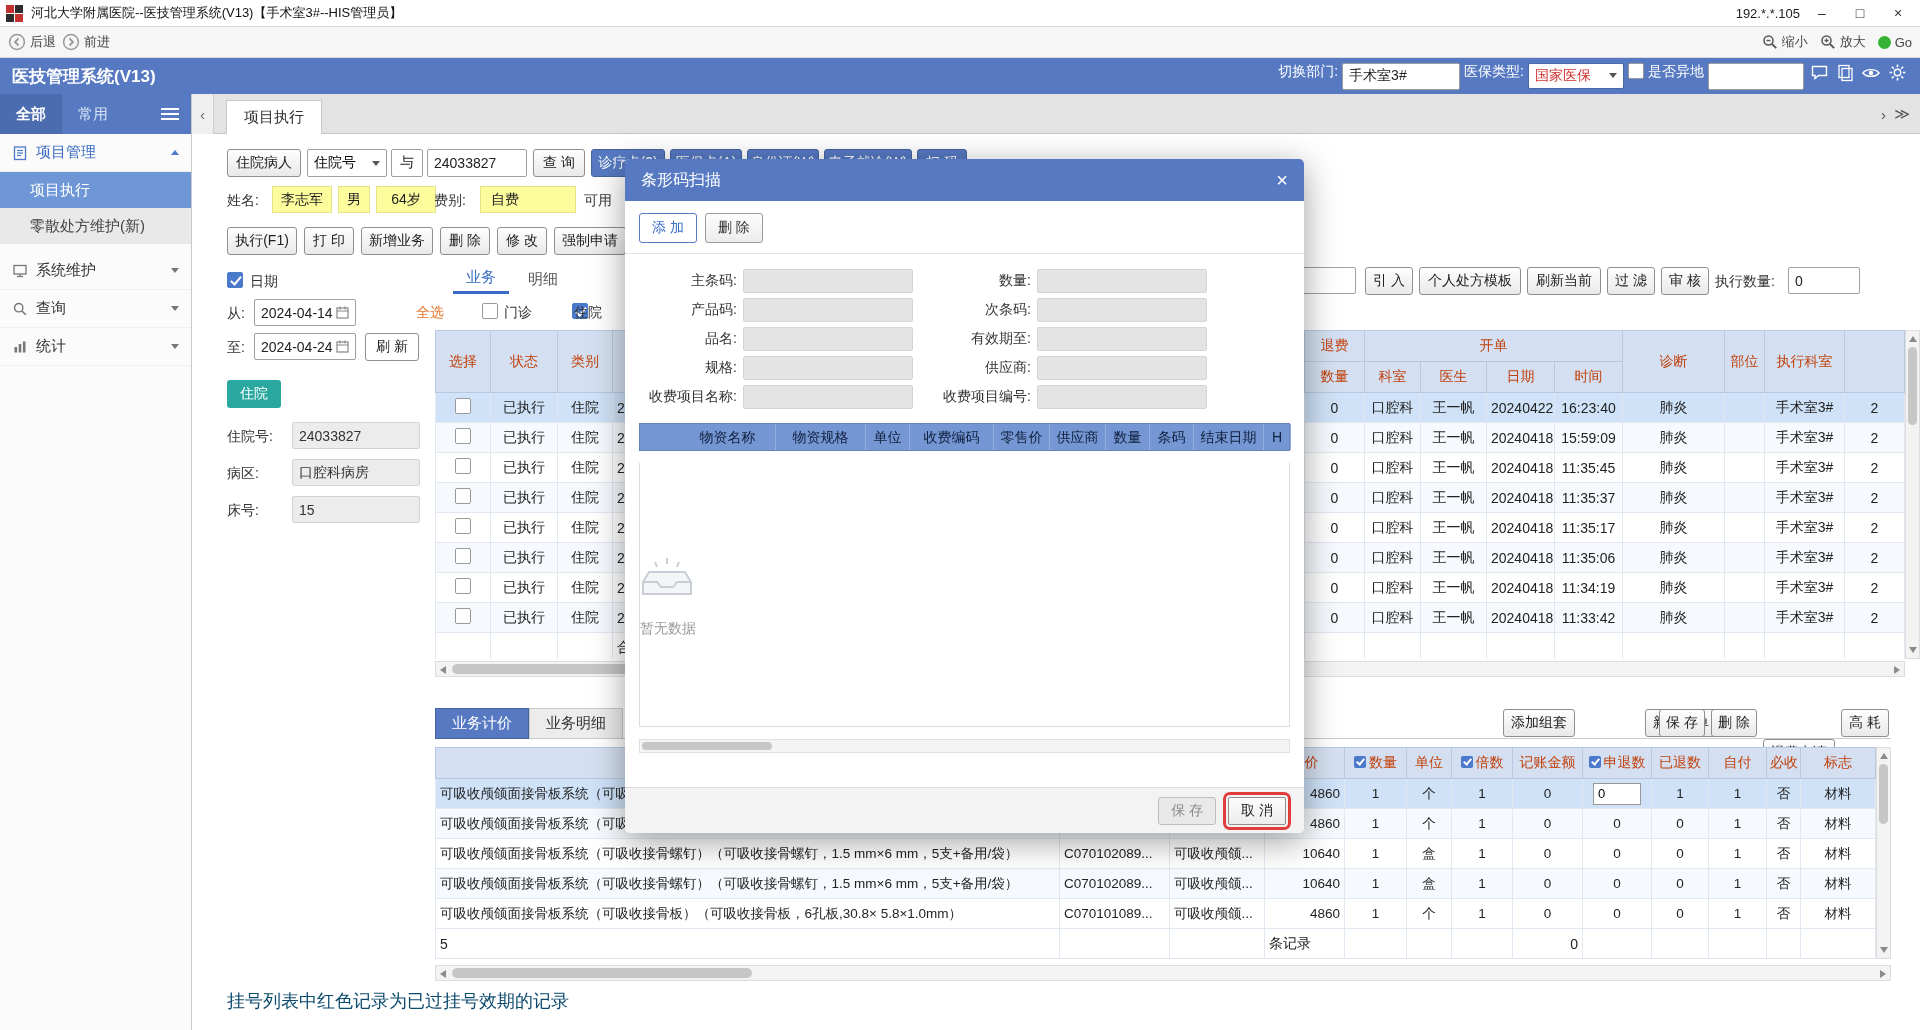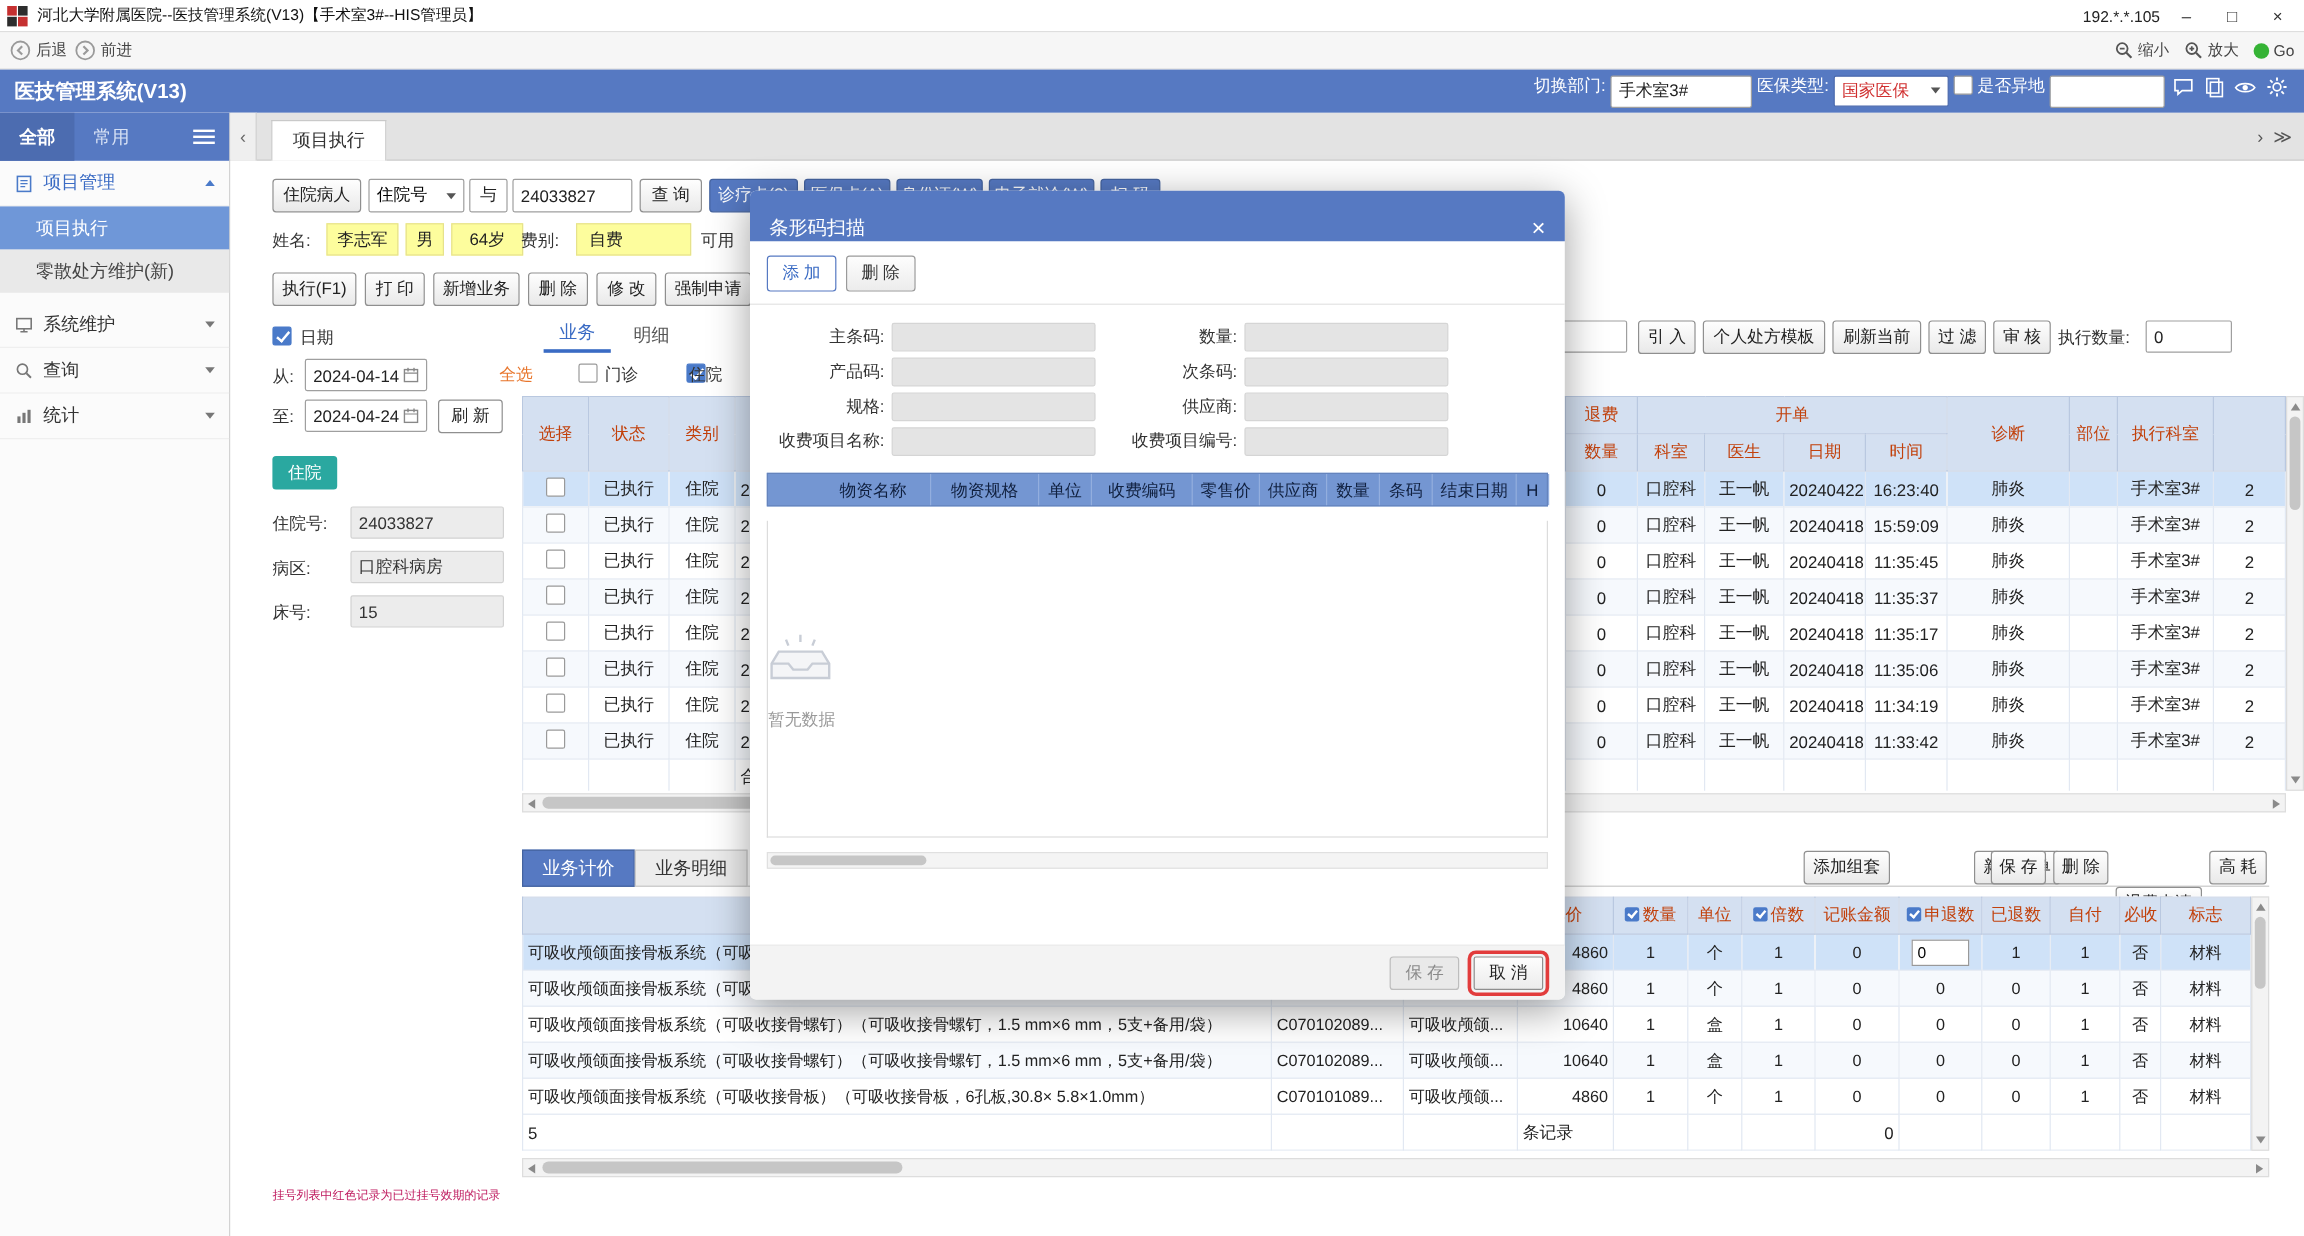--- a/index.html
+++ b/index.html
@@ -89,24 +89,24 @@
 .sbv .th{position:absolute;left:2px;width:9px;background:#c6c6c6;border-radius:5px}
 .sbh{background:#f3f3f3;border:1px solid #ddd;height:16px}
 .sbh .ar{position:absolute;top:4px;width:0;height:0;border-top:4px solid transparent;border-bottom:4px solid transparent}
 .sbh .ar.lf{left:4px;border-right:6px solid #8a8a8a}
 .sbh .ar.rt{right:4px;border-left:6px solid #8a8a8a}
 .sbh .th{position:absolute;top:2px;height:10px;background:#c6c6c6;border-radius:5px}
 
 .ptab{position:absolute;display:flex;align-items:center;justify-content:center;font-size:15px;cursor:pointer}
 .ptab.on{background:#5679c2;color:#fff;border:1px solid #44639f}
 .ptab.off{background:#ececec;color:#333;border:1px solid #c9c9c9}
-.note-red{font-size:10px;color:#be185d}
+.note-red{font-size:18px;color:#0c4a6e}
 
 .modal{position:absolute;left:625px;top:159px;width:679px;height:674px;background:#fff;border-radius:5px;box-shadow:0 8px 34px rgba(0,0,0,.38);z-index:100}
-.m-head{height:42px;background:#5679c2;border-radius:5px 5px 0 0;display:flex;align-items:flex-end;padding:0 16px;color:#fff}
+.m-head{height:42px;background:#5679c2;border-radius:5px 5px 0 0;display:flex;align-items:center;padding:0 16px;color:#fff}
 .m-title{font-size:16px}
 .m-close{margin-left:auto;font-size:20px;cursor:pointer;line-height:1}
 .m-toolbar{display:flex;gap:8px;padding:12px 14px 10px;border-bottom:1px solid #e3e3e3}
 .m-add{height:30px;padding:0 12px;background:#fff;border:1px solid #5679c2;color:#3a6bc4;border-radius:3px;font-size:14px;cursor:pointer}
 .m-del{height:30px;padding:0 12px;background:linear-gradient(#fdfdfd,#ececec);border:1px solid #9a9a9a;color:#333;border-radius:3px;font-size:14px;cursor:pointer}
 .m-form{padding:12px 0 4px}
 .m-row{display:flex;align-items:center;height:29px}
 .m-lb{width:118px;text-align:right;font-size:14px;color:#333;padding-right:6px;white-space:nowrap;flex:none}
 .m-lb2{width:124px;text-align:right;font-size:14px;color:#333;padding-right:6px;white-space:nowrap;flex:none}
 .m-in{width:170px;height:24px;background:#e4e4e4;border:1px solid #d5d5d5;border-radius:2px;flex:none}
@@ -745,20 +745,26 @@
         <span class="m-lb2">数量:</span>
           <span class="m-in"></span>
       </div>
       <div class="m-row">
         <span class="m-lb">产品码:</span>
           <span class="m-in"></span>
         <span class="m-lb2">次条码:</span>
           <span class="m-in"></span>
       </div>
       <div class="m-row">
+        <span class="m-lb">品名:</span>
+          <span class="m-in"></span>
+        <span class="m-lb2">有效期至:</span>
+          <span class="m-in"></span>
+      </div>
+      <div class="m-row">
         <span class="m-lb">规格:</span>
           <span class="m-in"></span>
         <span class="m-lb2">供应商:</span>
           <span class="m-in"></span>
       </div>
       <div class="m-row">
         <span class="m-lb">收费项目名称:</span>
           <span class="m-in"></span>
         <span class="m-lb2">收费项目编号:</span>
           <span class="m-in"></span>

